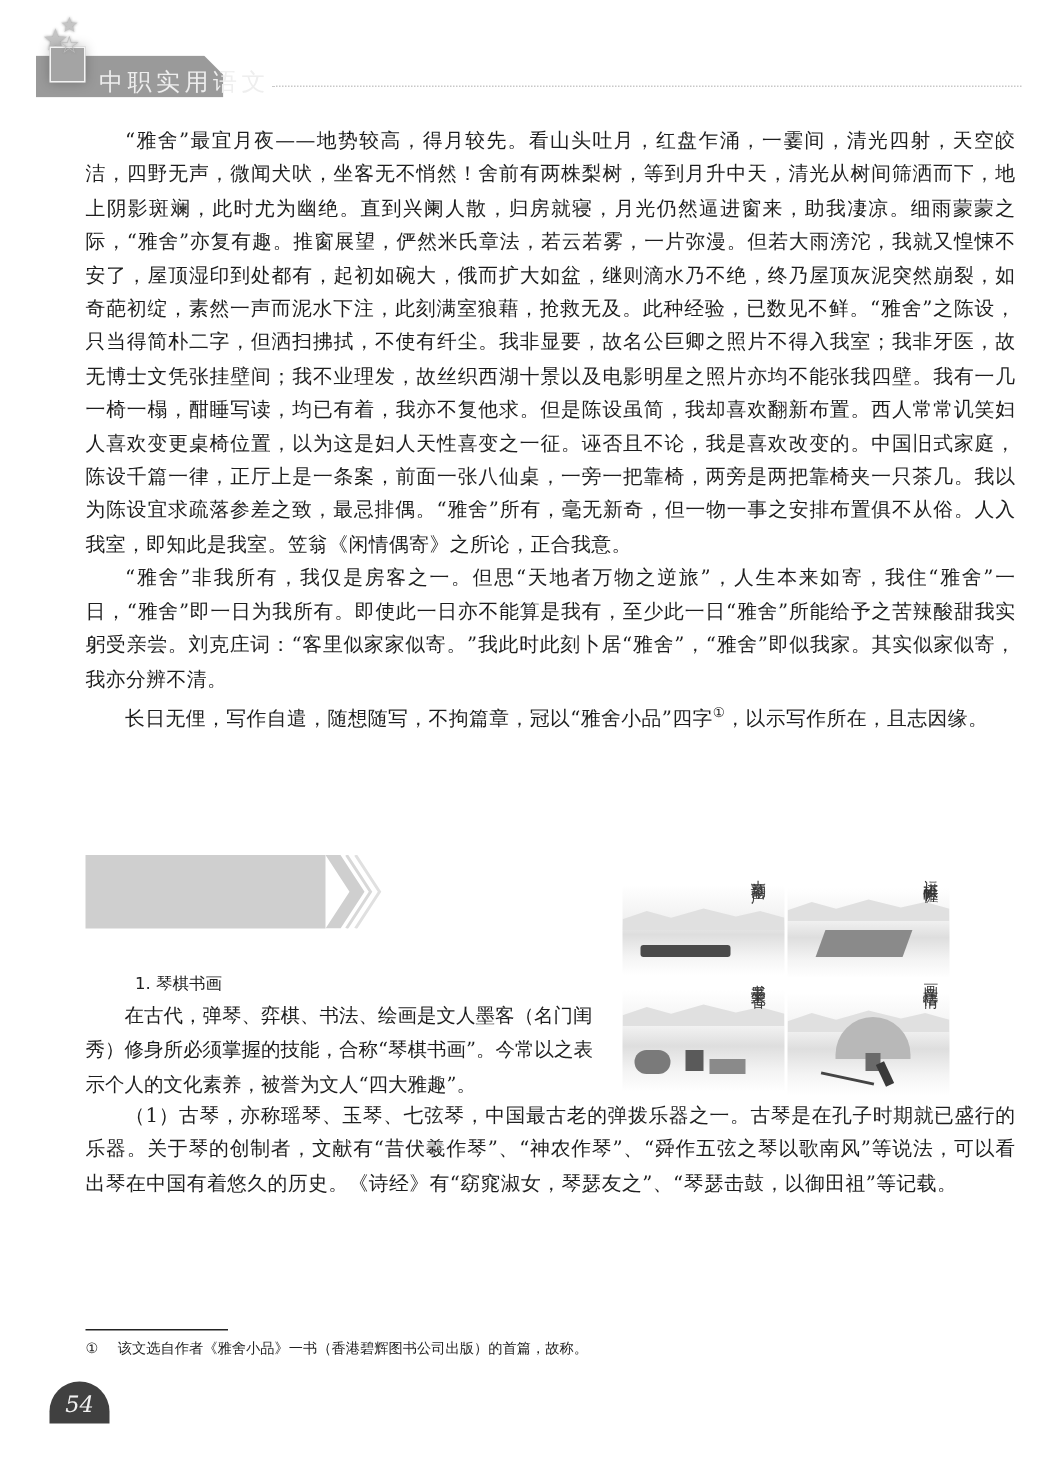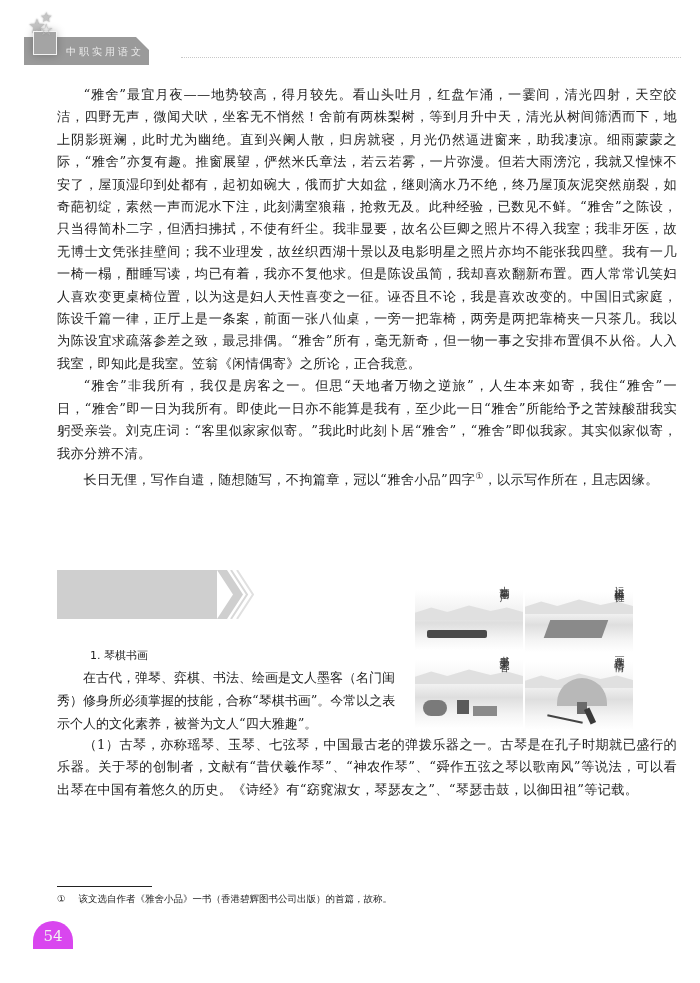--- a/index.html
+++ b/index.html
@@ -6,21 +6,21 @@
   body { width:700px; height:983px; position:relative; overflow:hidden;
          font-family:"DejaVu Serif","Liberation Serif",serif; color:#1e1e1e; }
 
   
   .hdr { position:absolute; left:24px; top:12px; width:680px; height:60px; }
   .hdr-bar { position:absolute; left:0; top:25px; width:125px; height:28px; background:#9a9a9a;
              clip-path: polygon(0 0, 112px 0, 125px 13px, 125px 100%, 0 100%); }
   .hdr-box { position:absolute; left:9px; top:19px; width:22px; height:22px; border:1.5px solid #f4f4f4;
              background:#a4a4a4; box-shadow:0 0 8px rgba(0,0,0,.25); }
   .hdr-star { position:absolute; color:#c4c4c4; font-size:20px; line-height:1; text-shadow:0 0 2px #888; }
-  .hdr-title { position:absolute; left:42px; top:33px; font-size:10px; color:#eeeeee; letter-spacing:3px;
+  .hdr-title { position:absolute; left:42px; top:33px; font-size:16px; color:#eeeeee; letter-spacing:3px;
                font-family:Liberation Sans, sans-serif; }
   .hdr-dots { position:absolute; left:157px; top:45px; width:500px; border-top:1px dotted #c8c8c8; }
 
   
   .txt { position:absolute; left:57px; width:620px; font-size:13.2px; line-height:22.4px;
          letter-spacing:0.3px; text-align:justify; }
   .txt p { margin:0; }
   .ind { text-indent:2em; }
   sup { font-size:9px; }
 
@@ -38,22 +38,22 @@
   .pic { position:absolute; background:linear-gradient(#ffffff 0%, #f2f2f2 35%, #dedede 55%, #f4f4f4 80%, #ffffff 100%); overflow:hidden; }
   .pic .mtn { position:absolute; left:0; right:0; height:18px; background:#e0e0e0;
               clip-path: polygon(0 60%, 15% 30%, 30% 55%, 50% 20%, 70% 50%, 85% 30%, 100% 55%, 100% 100%, 0 100%); }
   .cap { position:absolute; writing-mode:vertical-rl; font-size:10px; color:#333; letter-spacing:2px;
          font-family:"DejaVu Serif",serif; }
   .obj { position:absolute; background:#6b6b6b; }
 
   
   .fn-rule { position:absolute; left:57px; top:886px; width:95px; border-top:1px solid #222; }
   .fn { position:absolute; left:57px; top:893px; font-size:9.5px; font-family:"DejaVu Sans",sans-serif; }
-  .pg { position:absolute; left:33px; top:921px; width:40px; height:28px; background:#d946ef;
-        border-radius:20px 20px 0 0; color:#f2f2f2; font-size:15px; text-align:center; line-height:30px; }
+  .pg { position:absolute; left:33px; top:921px; width:40px; height:28px; background:#404040;
+        border-radius:20px 20px 0 0; color:#f2f2f2; font-size:15px; text-align:center; line-height:30px;font-style:italic; }
 </style>
 </head>
 <body>
 
 <div class="hdr">
   <div class="hdr-bar"></div>
   <span class="hdr-star" style="left:4px;top:4px;">★</span>
   <span class="hdr-star" style="left:16px;top:-2px;font-size:14px;">★</span>
   <div class="hdr-box"></div>
   <span class="hdr-star" style="left:15px;top:10px;font-size:16px;color:#bdbdbd;">☆</span>

